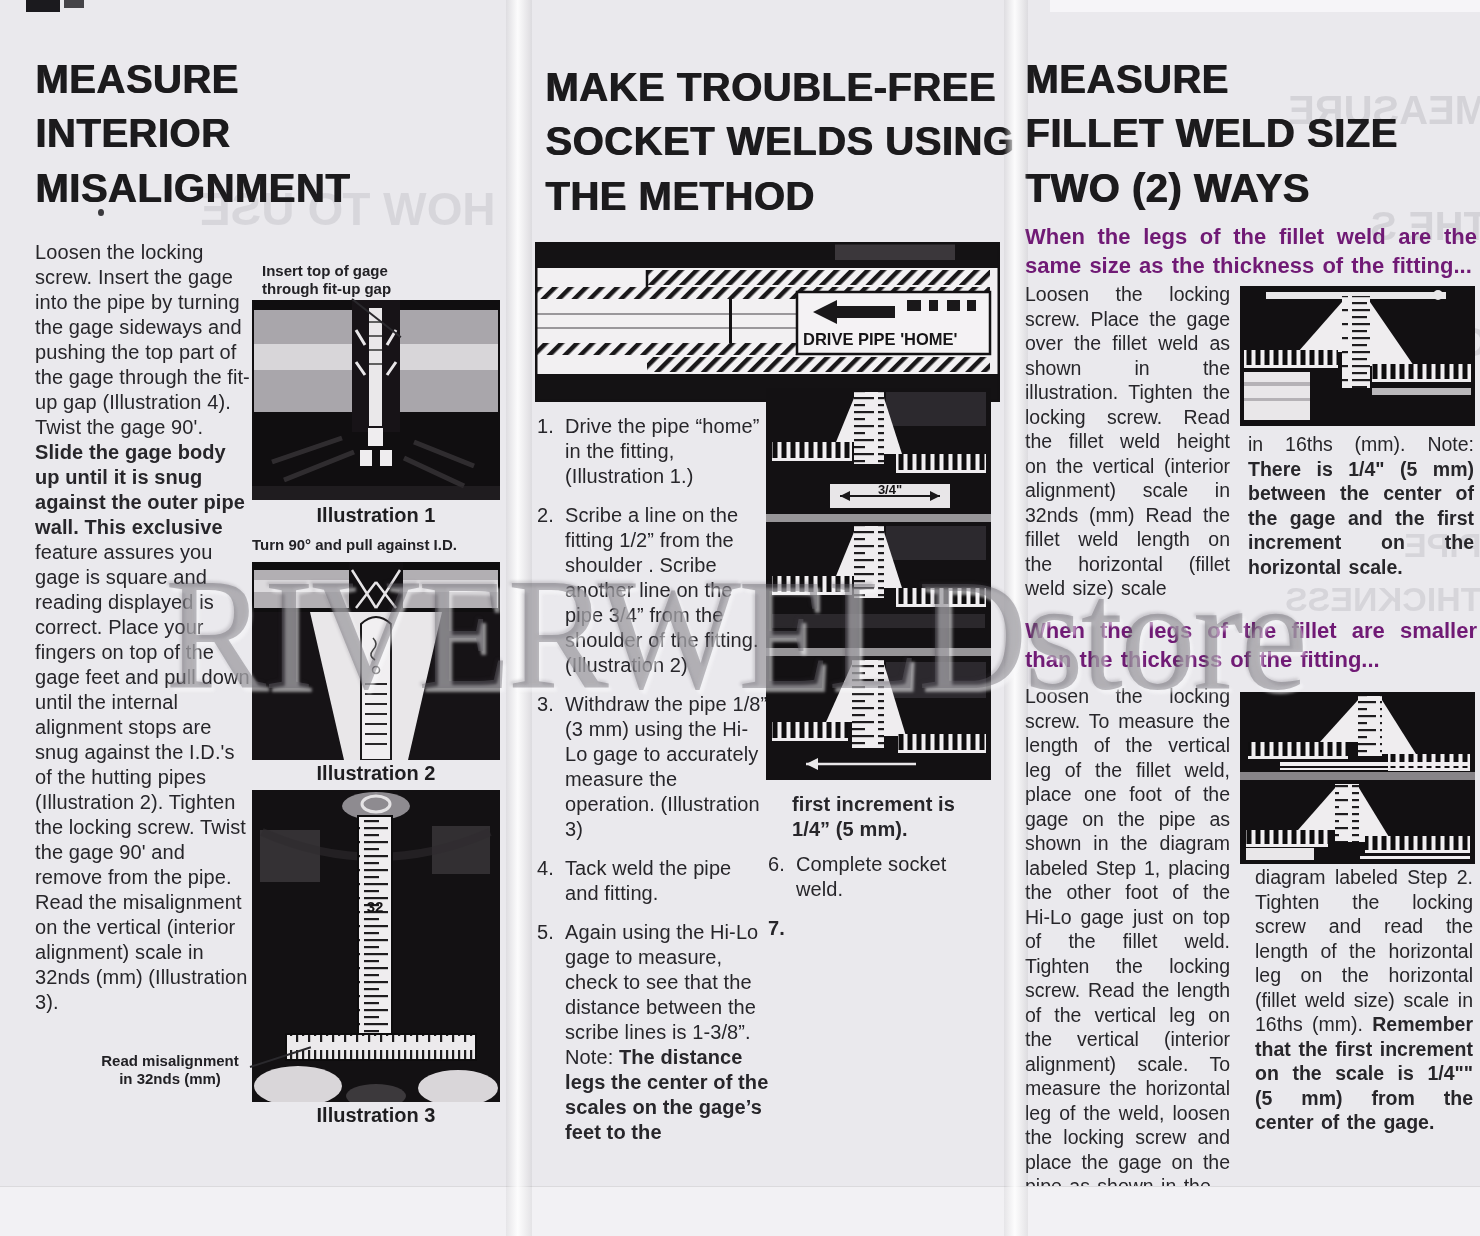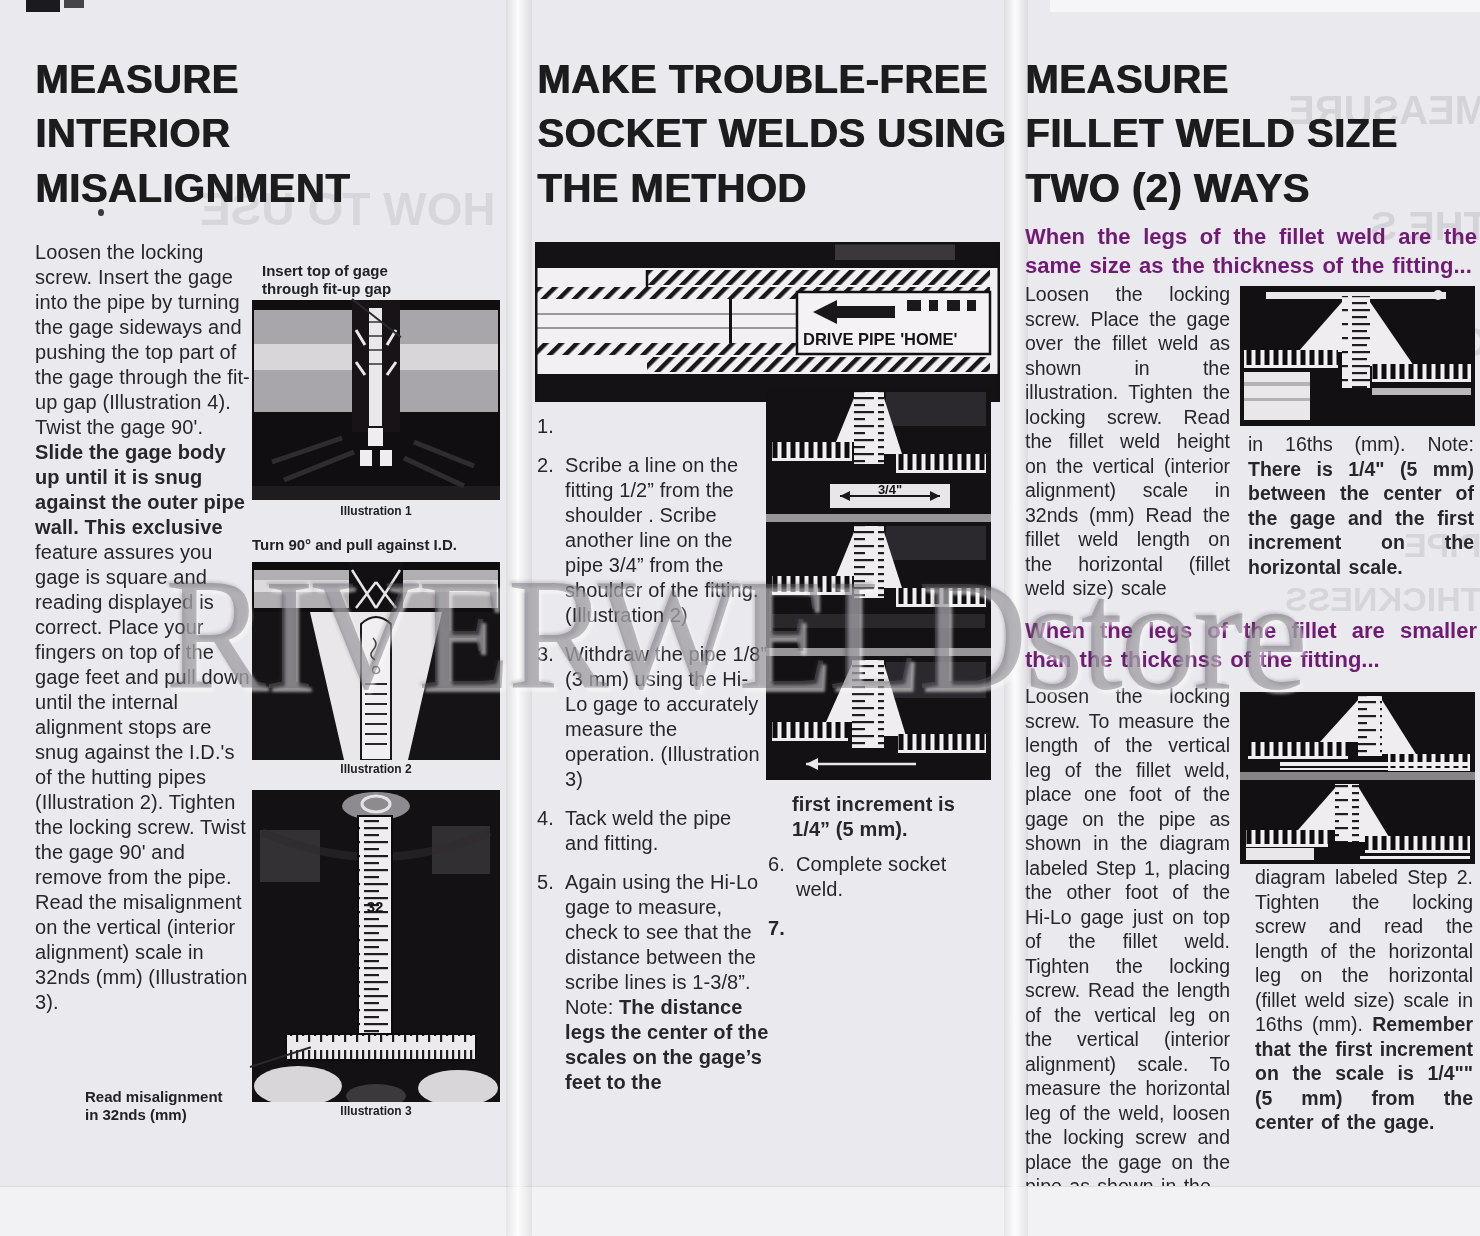--- a/index.html
+++ b/index.html
@@ -12,21 +12,21 @@
   .abs{position:absolute;}
   .title{
     font-weight:700;font-size:40px;line-height:1.36;letter-spacing:.5px;
     color:#1c1b1d;text-shadow:1px 0 0 #1c1b1d;white-space:pre-line;
   }
   .body20{font-size:20px;line-height:25px;letter-spacing:.1px;}
   .body195{font-size:19.5px;line-height:24.5px;}
   .just{text-align:justify;word-spacing:2px;}
   .b{font-weight:700;}
   .callout{font-size:15px;line-height:1.22;font-weight:700;color:#222125;}
-  .caption{font-size:12px;font-weight:700;text-align:center;color:#1e1d20;}
+  .caption{font-size:20px;font-weight:700;text-align:center;color:#1e1d20;}
   .footer{font-size:20px;color:#2b2a2f;letter-spacing:.6px;}
   .subhead{font-size:22px;line-height:1.32;font-weight:700;color:#701a75;text-align:justify;word-spacing:2px;}
   .step{display:flex;margin-bottom:14px;}
   .step .num{flex:none;width:28px;}
   .fig{position:absolute;background:#131113;z-index:1;}
   .fig svg{display:block;width:100%;height:100%;}
   .pline{position:absolute;height:2px;background:#2a292d;transform-origin:0 50%;z-index:2;}
   .watermark{
     position:absolute;z-index:6;pointer-events:none;
     font-family:"Liberation Serif", serif;font-size:152px;font-weight:400;
@@ -152,29 +152,29 @@
         <rect x="106" y="26" width="34" height="218" fill="url(#vruler)" stroke="#0d0c0d" stroke-width="2"></rect>
         <text x="123" y="122" font-size="15" font-weight="700" fill="#151315" text-anchor="middle">32</text>
         <rect x="34" y="244" width="190" height="26" fill="url(#hruler)" stroke="#0d0c0d" stroke-width="2"></rect>
         <ellipse cx="46" cy="296" rx="44" ry="20" fill="#d9d6d9"></ellipse>
         <ellipse cx="206" cy="298" rx="40" ry="18" fill="#d9d6d9"></ellipse>
         <ellipse cx="124" cy="306" rx="30" ry="12" fill="#3c393c"></ellipse>
       </svg>
     </div>
     <div class="abs caption" style="left:252px;top:1104px;width:248px;">Illustration 3</div>
 
-    <div class="abs callout" style="left:85px;top:1088px;width:170px;white-space:pre-line;">Read misalignment
+    <div class="abs callout" style="left:85px;top:1052px;width:170px;white-space:pre-line;text-align:center;">Read misalignment
 in 32nds (mm)</div>
     <div class="pline" style="left:250px;top:1066px;width:64px;transform:rotate(-18deg);"></div>
 
     <div class="abs footer" style="left:222px;top:1192px;">PAGE 2</div>
   </section>
 
   <section>
-    <h1 class="abs title" style="left:537px;top:52px;width:470px;margin:0;">MAKE TROUBLE-FREE
+    <h1 class="abs title" style="left:537px;top:52px;width:470px;margin:8px;">MAKE TROUBLE-FREE
 SOCKET WELDS USING
 THE METHOD</h1>
 
     <div class="fig" style="left:535px;top:242px;width:465px;height:160px;background:#f2f0f2;">
       <svg viewBox="0 0 465 160">
         <rect width="465" height="160" fill="#f2f0f2"></rect>
         <rect x="0" y="0" width="465" height="26" fill="#141214"></rect>
         <rect x="300" y="2" width="120" height="16" fill="#3b373b"></rect>
         <rect x="112" y="28" width="343" height="15" fill="url(#hatch)"></rect>
         <rect x="2" y="45" width="453" height="12" fill="url(#hatch)"></rect>
@@ -191,20 +191,21 @@
         <rect x="412" y="58" width="13" height="11" fill="#1a181a"></rect>
         <rect x="432" y="58" width="9" height="11" fill="#1a181a"></rect>
         <text x="268" y="103" font-size="16.5" font-weight="700" fill="#161416">DRIVE PIPE 'HOME'</text>
         <rect x="1" y="1" width="463" height="158" fill="none" stroke="#131113" stroke-width="3"></rect>
       </svg>
     </div>
 
     <div class="abs body20" style="left:537px;top:414px;width:232px;">
       <div class="step">
         <span class="num">1.</span>
+        <span>Drive the pipe “home” in the fitting, (Illustration 1.)</span>
       </div>
       <div class="step">
         <span class="num">2.</span>
         <span>Scribe a line on the fitting 1/2” from the shoulder . Scribe another line on the pipe 3/4” from the shoulder of the fitting. (Illustration 2)</span>
       </div>
       <div class="step">
         <span class="num">3.</span>
         <span>Withdraw the pipe 1/8” (3 mm) using the Hi-Lo gage to accurately measure the operation. (Illustration 3)</span>
       </div>
       <div class="step">

